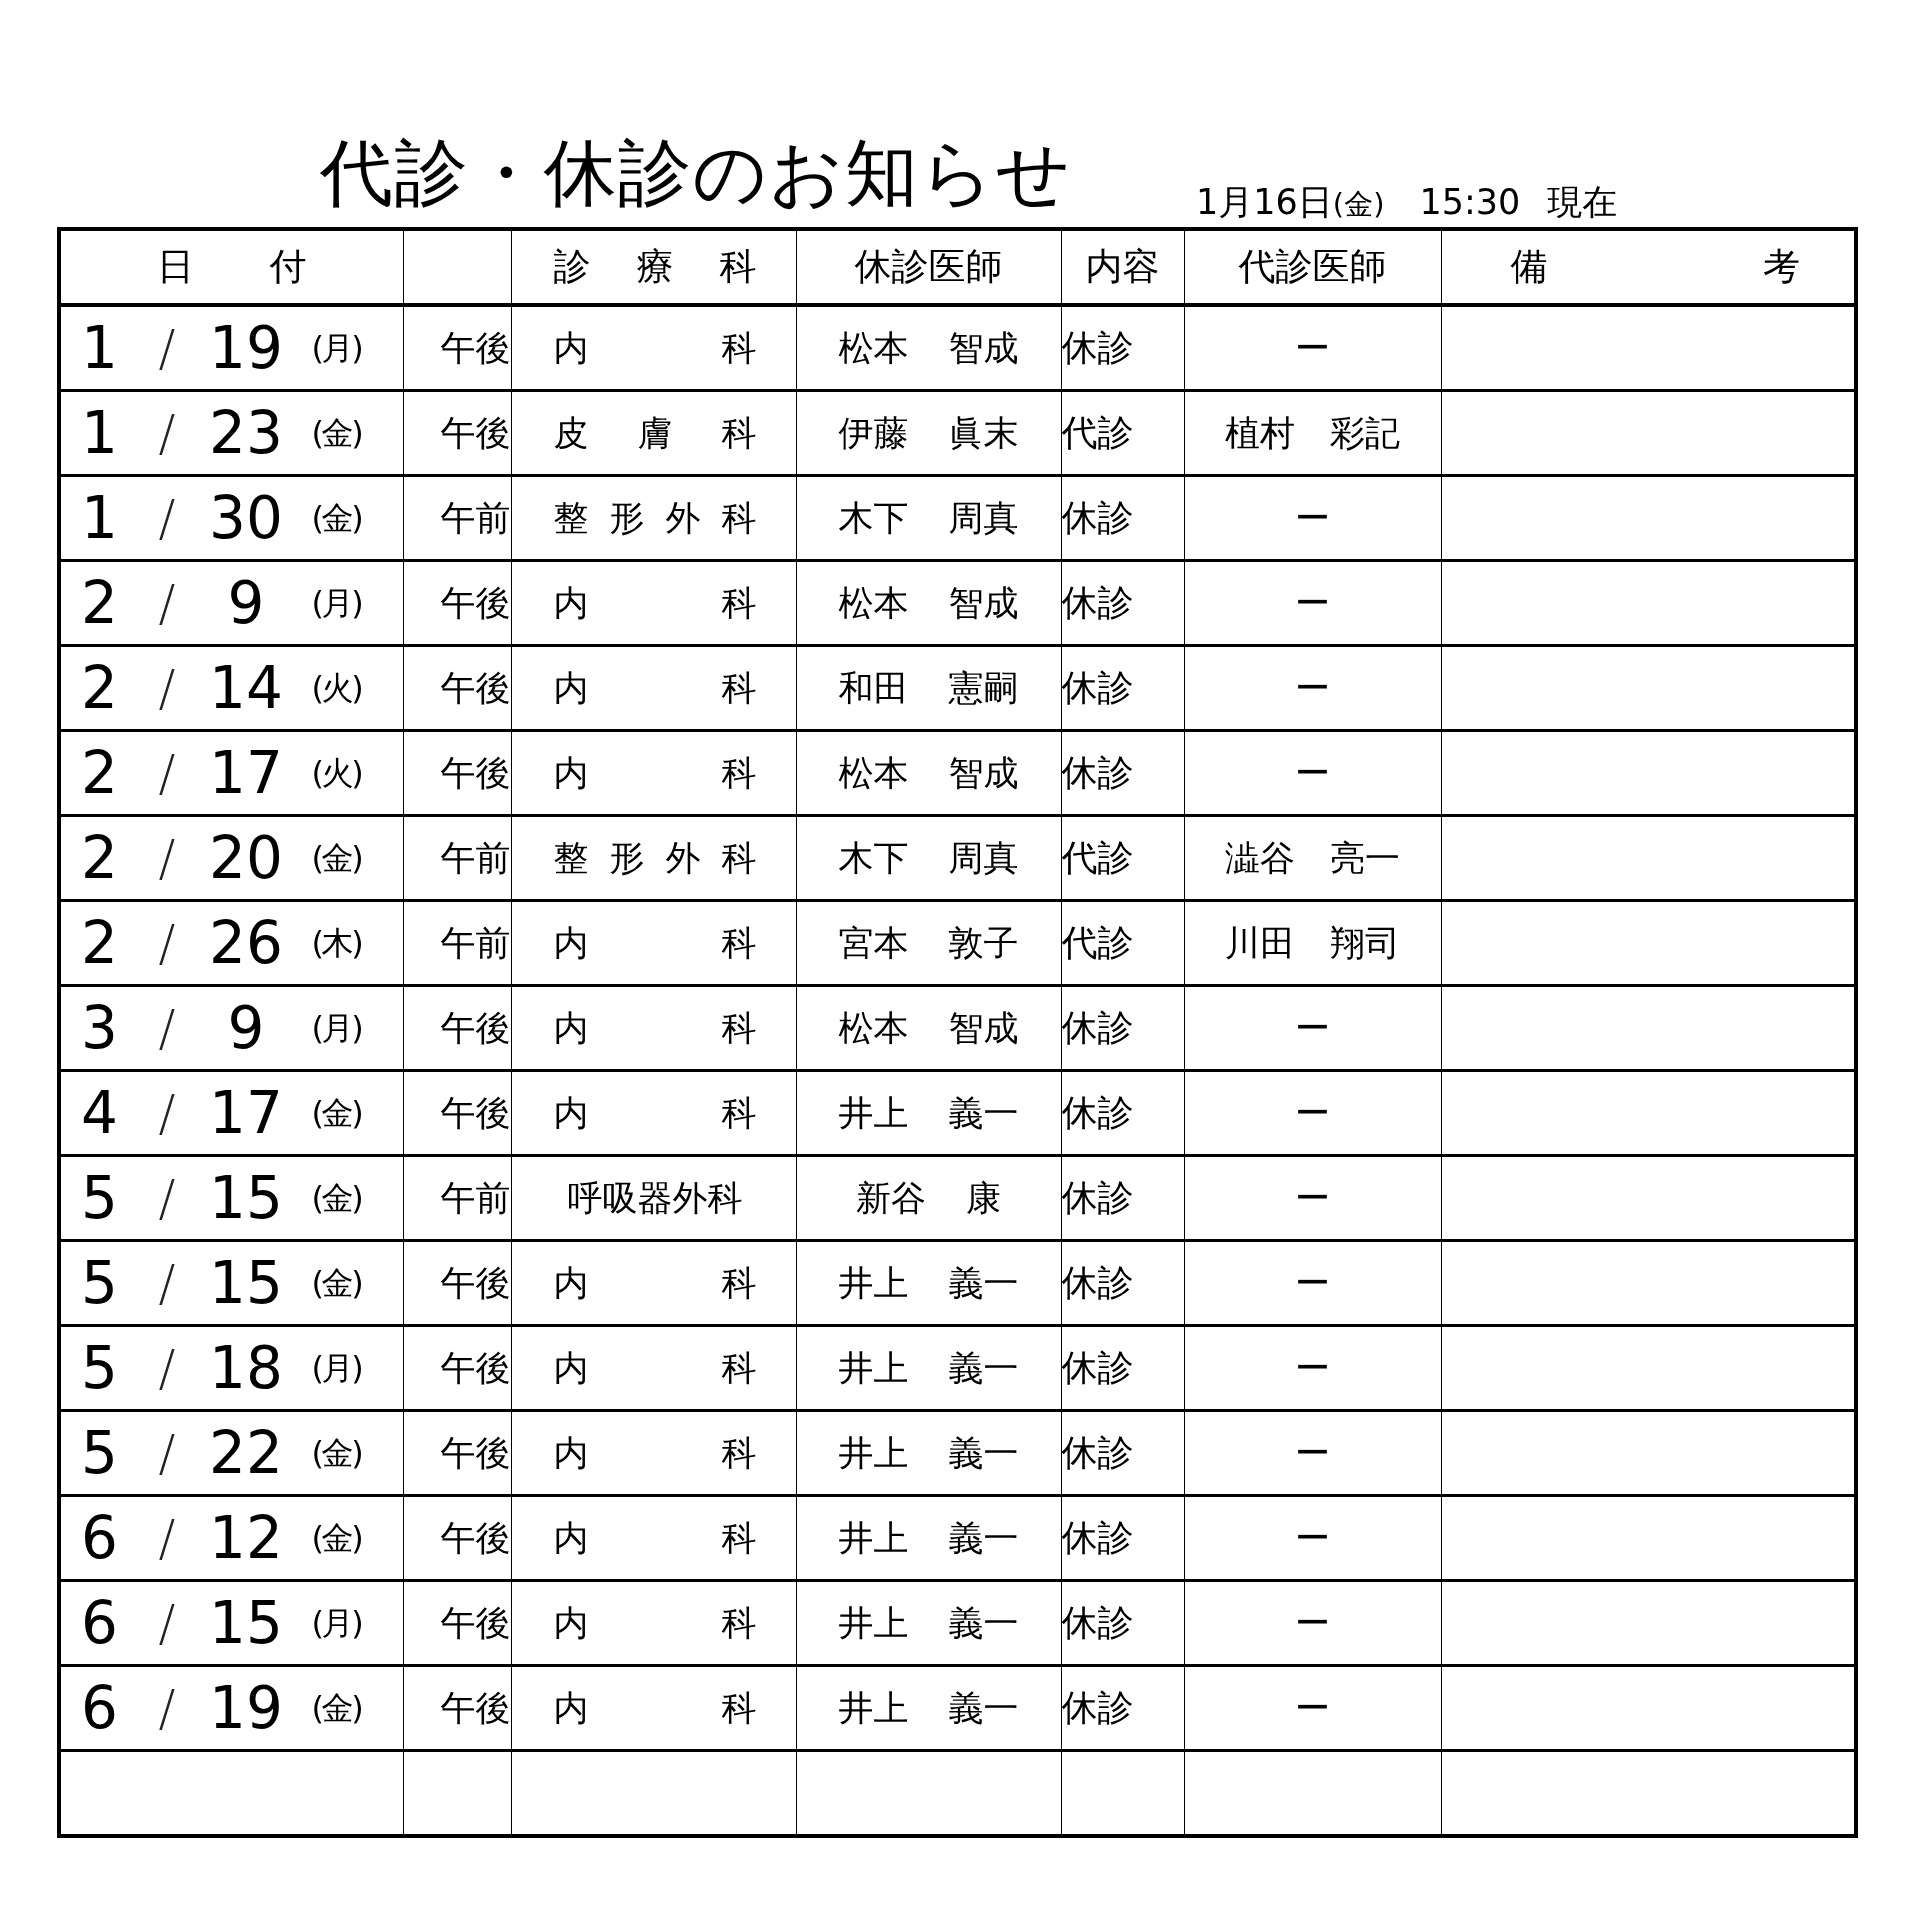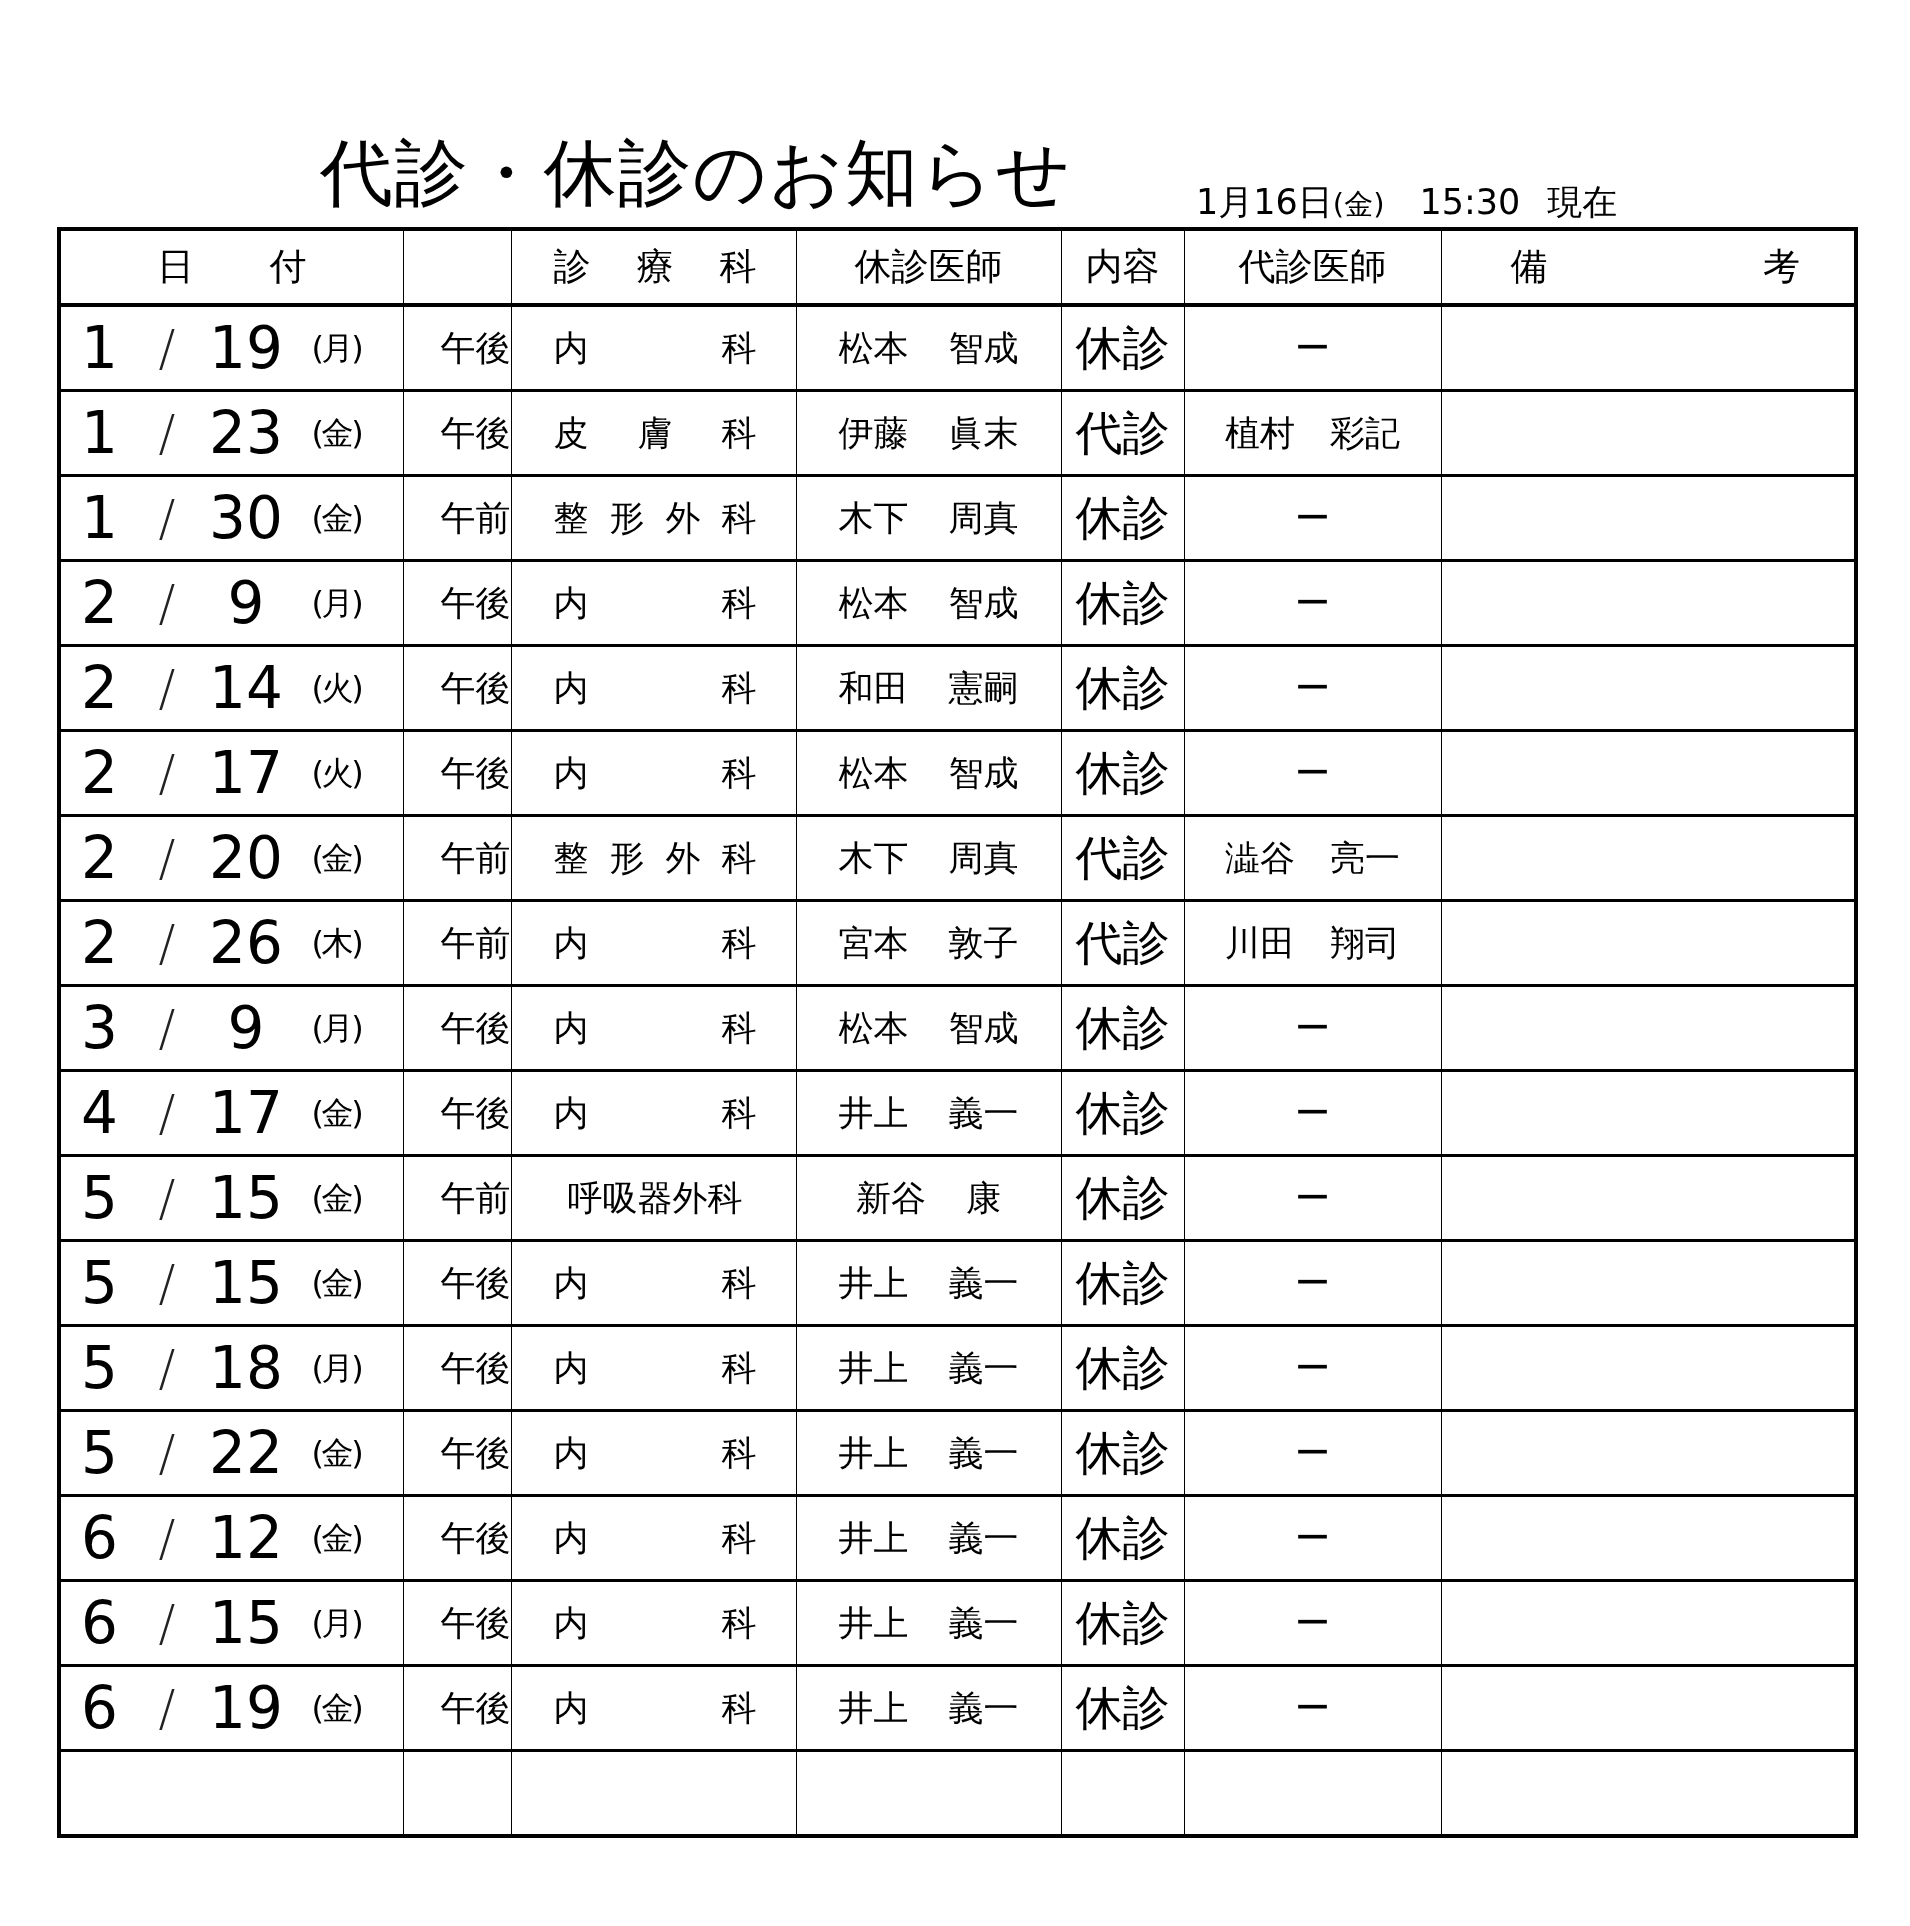--- a/index.html
+++ b/index.html
@@ -85,21 +85,21 @@
 
     .ampm-cell { font-size: 35px; text-align: right; }
     .dept-cell {
       font-size: 35px;
       display: flex;
       justify-content: space-between;
       padding: 0 39px 0 42px;
     }
     .doc-cell { font-size: 35px; text-align: center; }
     .doc-cell .gap { display: inline-block; width: 40px; }
-    .kind-cell { font-size: 47px; text-align: center; }
+    .kind-cell { font-size: 36px; }
     .sub-cell { font-size: 35px; text-align: center; }
   </style>
 </head>
 <body>
 
 <div class="title">代診・休診のお知らせ</div>
 
 <div class="asof">
   <span>1月16日</span><span style="font-size:29px;">(金)</span><span class="sp"></span><span>15:30</span><span class="sp2"></span><span>現在</span>
 </div>

